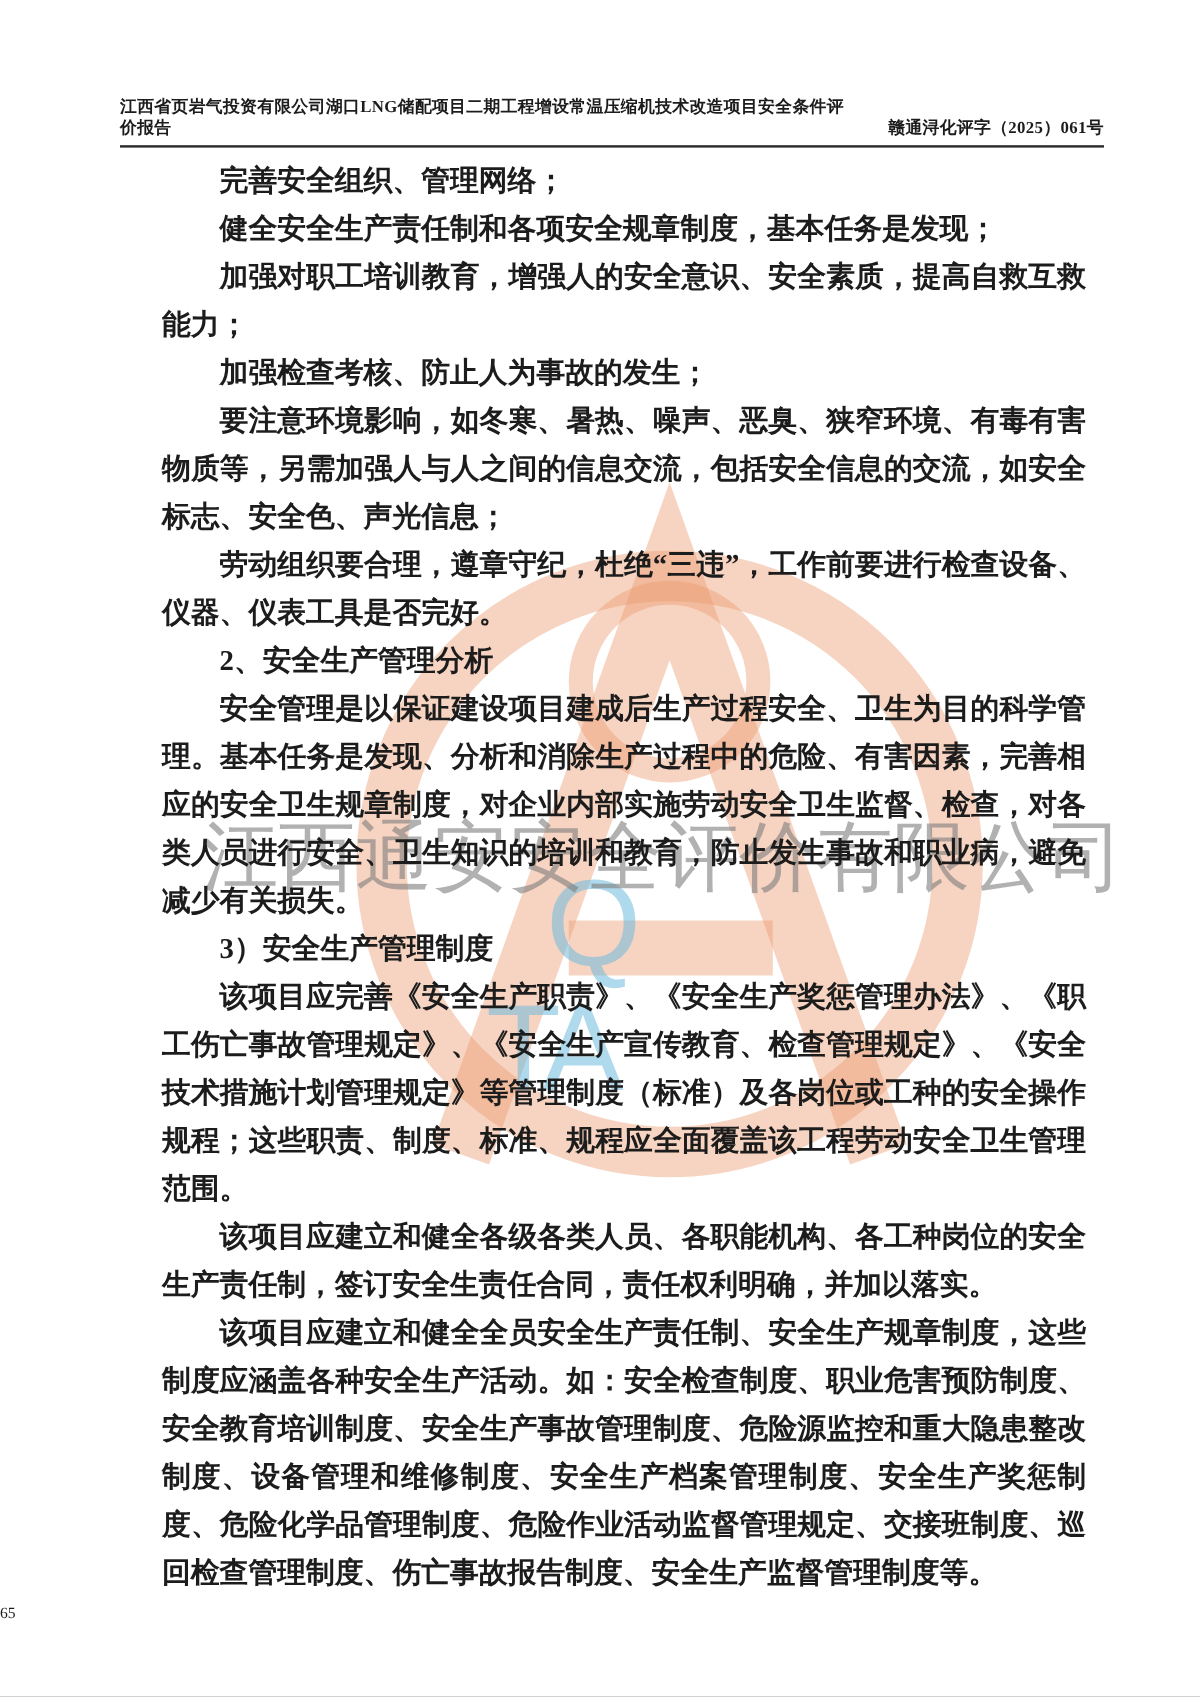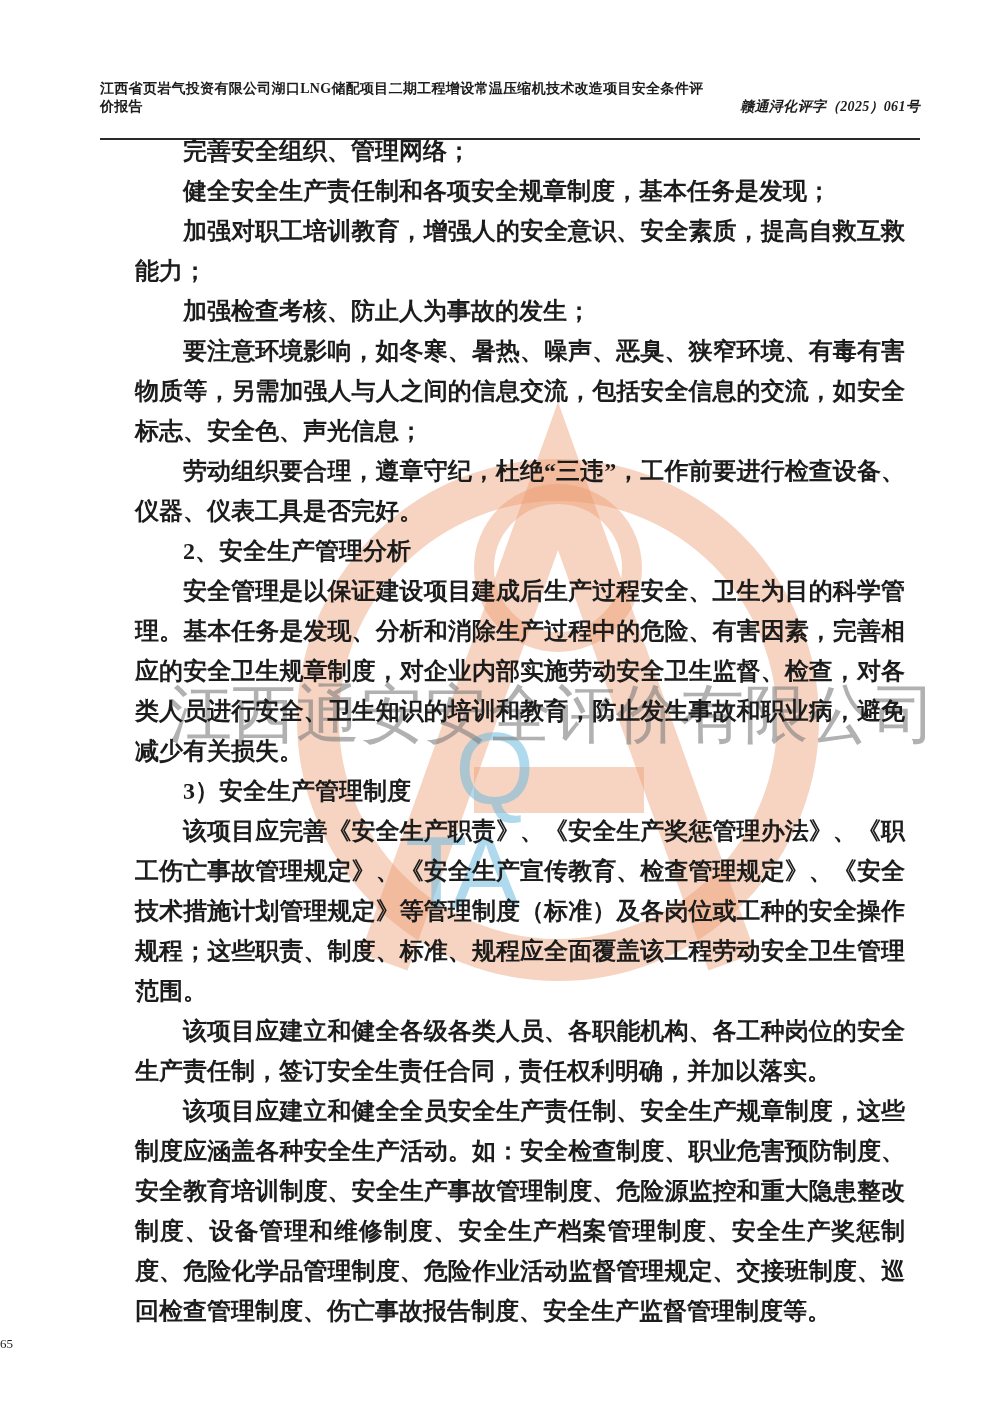--- a/index.html
+++ b/index.html
@@ -11,24 +11,24 @@
     overflow:hidden;
     font-family:"Liberation Serif","DejaVu Serif",serif;
     color:#1c1c1c;
   }
   
   .header{
     position:absolute;left:100px;top:80px;width:820px;
     display:flex;justify-content:space-between;align-items:flex-end;
     font-size:14px;font-weight:bold;letter-spacing:0.3px;
     border-bottom:2px solid #2a2a2a;
-    padding-bottom:22px;
+    padding-bottom:5px;
     z-index:3;
   }
-  .header .doc-no{white-space:nowrap;margin-left:28px;font-style:italic;}
+  .header .doc-no{white-space:nowrap;margin-left:28px;}
   
   .wm-layer{position:absolute;inset:0;z-index:1;}
   .wm-logo{position:absolute;left:0;top:0;}
   .wm-blue{
     position:absolute;
     font-family:"Liberation Sans","DejaVu Sans",sans-serif;
     color:rgba(110,185,220,0.55);
     line-height:1;
     z-index:1;
   }

